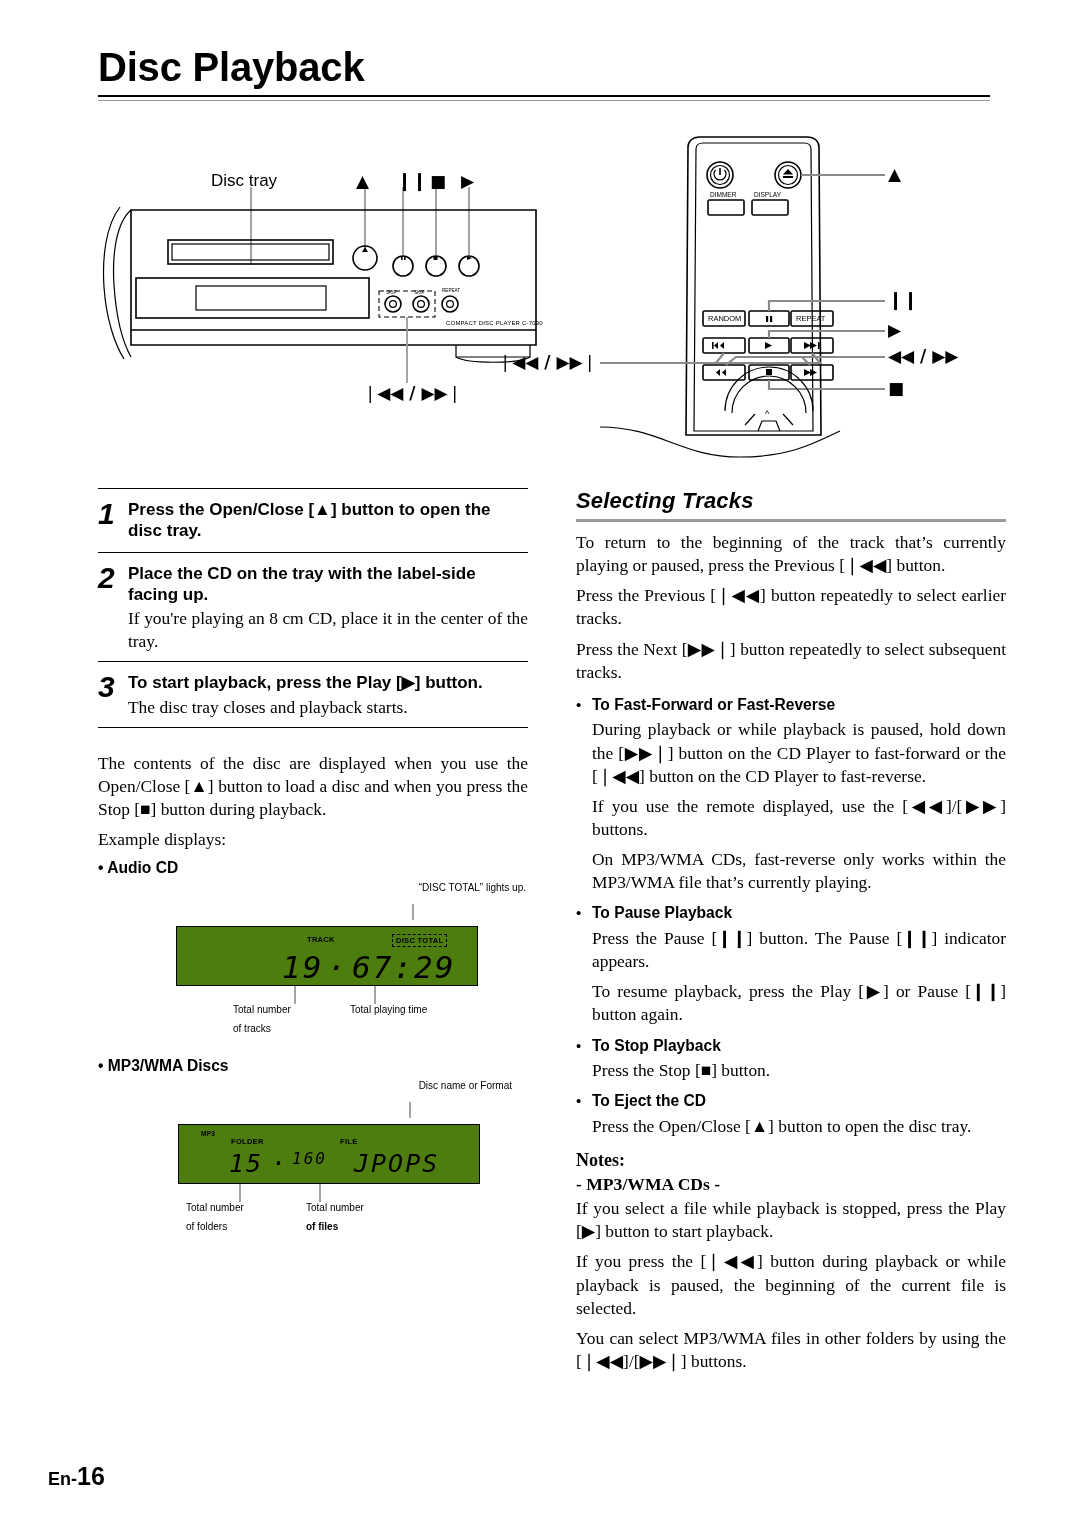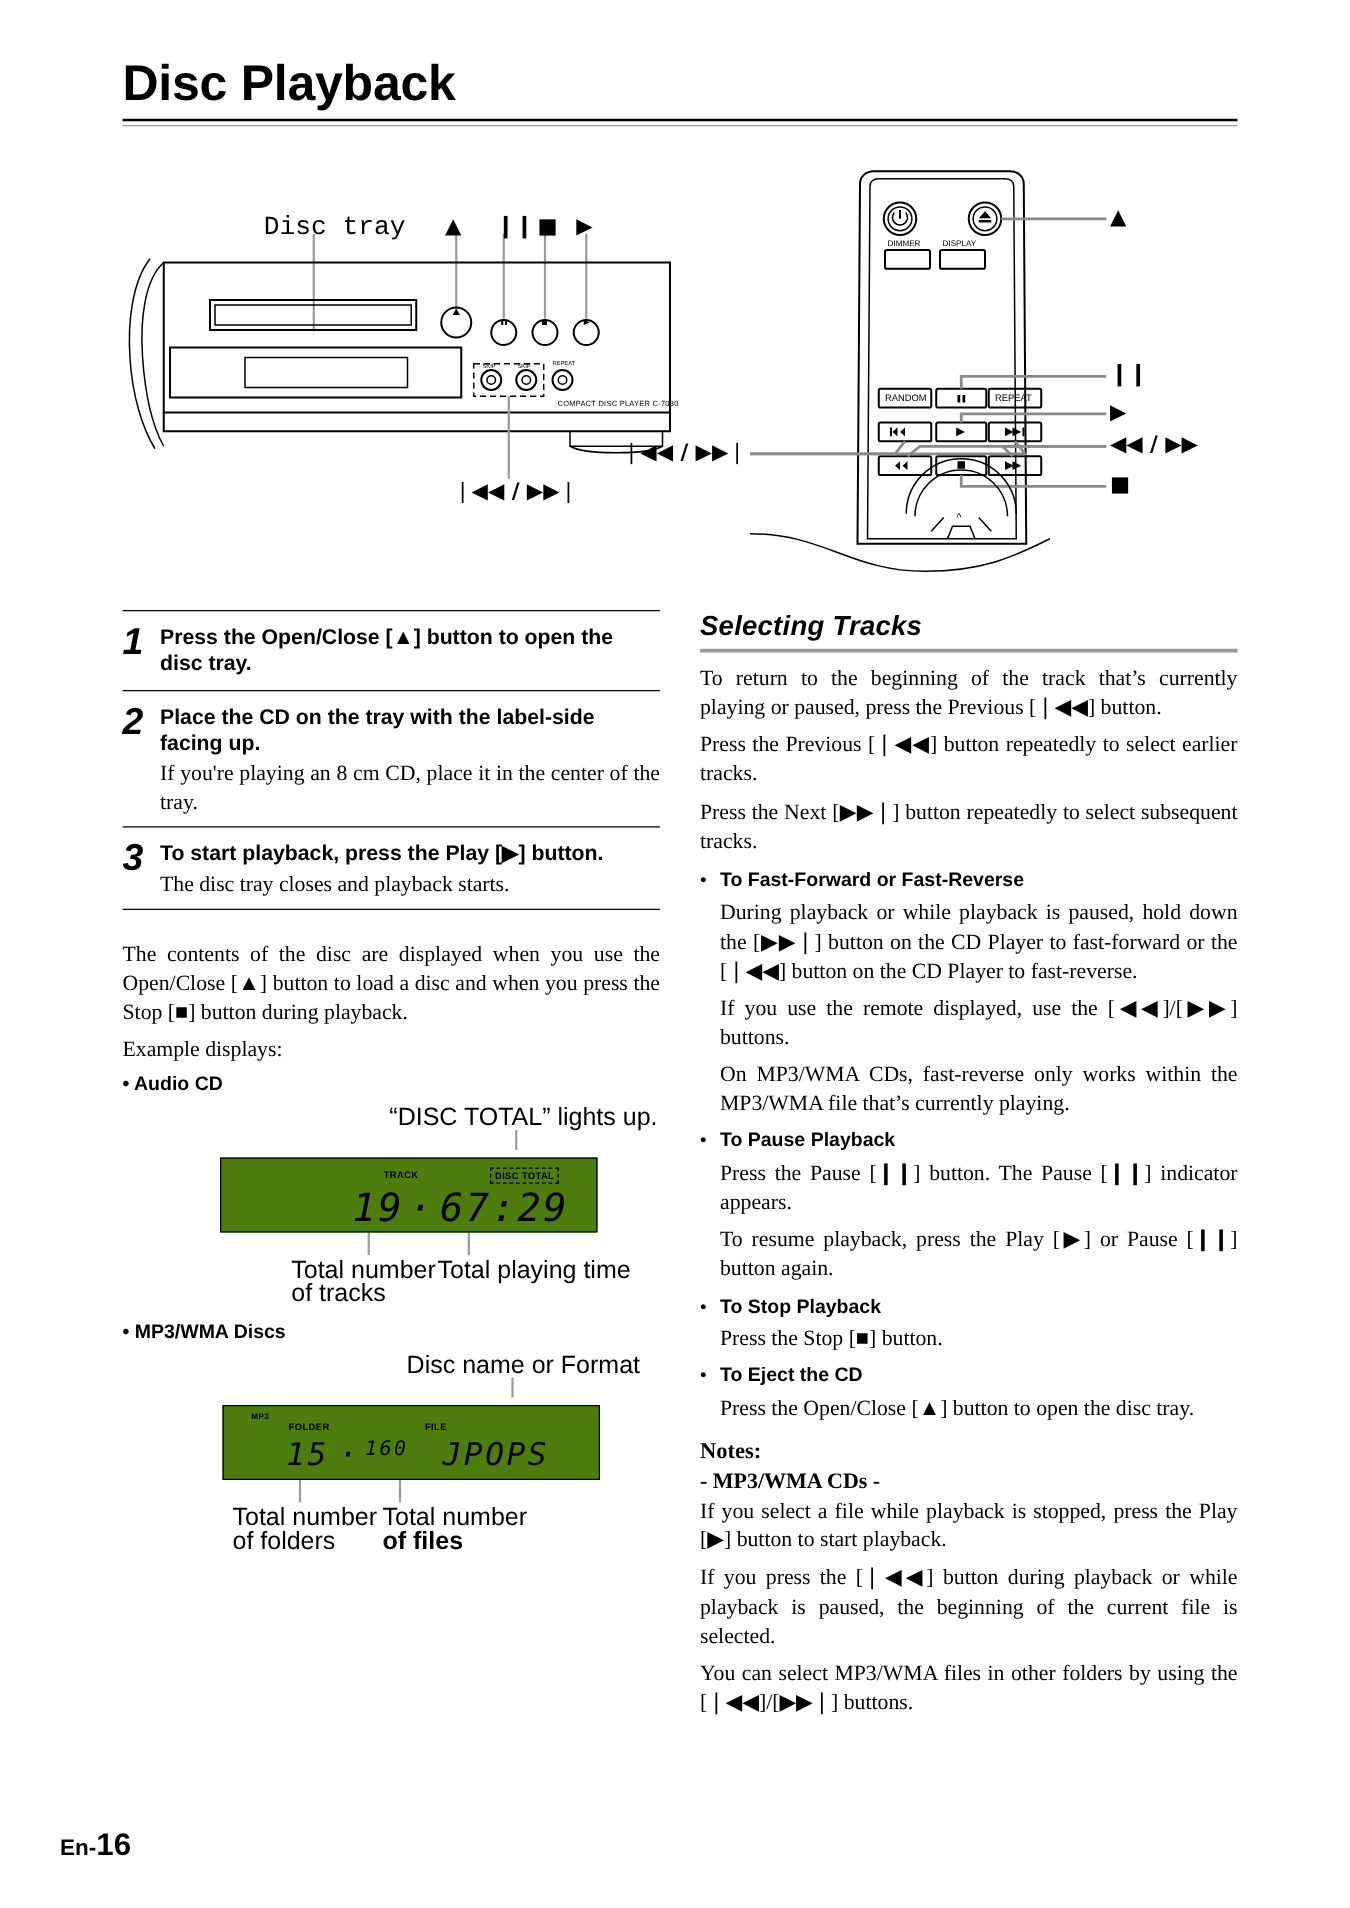--- a/index.html
+++ b/index.html
@@ -12,38 +12,38 @@
   
   .title-wrap{position:absolute;left:98px;top:46px;width:892px;}
   .title{
     font-family:"Liberation Sans",sans-serif;font-weight:bold;
     font-size:40px;letter-spacing:-.2px;line-height:1.05;margin:0;
   }
   .title-rule{margin-top:7px;border-top:2.5px solid #000;border-bottom:1.5px solid #9a9a9a;height:3px;}
 
   
   .diagram{position:absolute;left:98px;top:135px;width:892px;height:335px;}
-  .dlabel{font-family:Liberation Mono, monospace;font-size:21px;}
+  .dlabel{font-family:Liberation Sans, sans-serif;font-size:17px;}
   .sym{font-family:"DejaVu Sans",sans-serif;line-height:1;}
 
   svg{display:block;overflow:visible;}
   .ln{stroke:#000;fill:none;stroke-width:1.2;}
   .ln2{stroke:#000;fill:none;stroke-width:1.6;}
   .lead{stroke:#8a8a8a;fill:none;stroke-width:2.2;}
   .leadthin{stroke:#9b9b9b;fill:none;stroke-width:1.8;}
   .dash{stroke:#000;fill:none;stroke-width:1.1;stroke-dasharray:5 3;}
   .fillblk{fill:#000;}
   .micro{font-family:"Liberation Sans",sans-serif;font-size:4.6px;fill:#000;}
   .micro2{font-family:"Liberation Sans",sans-serif;font-size:6px;fill:#000;letter-spacing:.2px;}
   .btnlabel{font-family:"Liberation Sans",sans-serif;font-size:6.5px;fill:#000;}
 
   
   .col{position:absolute;top:488px;width:430px;}
   .col-left{left:98px;}
-  .col-right{left:560px;}
+  .col-right{left:576px;}
 
   p{margin:0 0 7px 0;font-size:17.4px;line-height:1.33;text-align:justify;}
   .noj{text-align:left;}
 
   
   .steprule{border-top:1.6px solid #000;margin:0;}
   .step{display:flex;align-items:flex-start;padding:10px 0 8px 0;}
   .stepnum{
     font-family:"Liberation Sans",sans-serif;font-style:italic;font-weight:bold;
     font-size:30px;line-height:.95;width:30px;flex:0 0 30px;margin-top:1px;
@@ -82,21 +82,21 @@
   }
   .lcd-wide{width:300px;}
   .lcdnum{
     position:absolute;font-family:"DejaVu Sans Mono",monospace;
     font-style:italic;font-size:31px;letter-spacing:2px;
     color:#000;white-space:pre;
   }
   .tinytag{position:absolute;font-family:"Liberation Sans",sans-serif;font-size:7.5px;font-weight:bold;letter-spacing:.3px;}
   .tagbox{position:absolute;font-family:"Liberation Sans",sans-serif;font-size:7.5px;font-weight:bold;
           border:1px dashed #000;padding:1px 3px;letter-spacing:.3px;}
-  .capt{font-family:"Liberation Sans",sans-serif;font-size:20px;line-height:1.2;}
+  .capt{font-family:"Liberation Sans",sans-serif;font-size:10px;line-height:1.2;}
 
   .footer{
     position:absolute;left:48px;top:1462px;
     font-family:"Liberation Sans",sans-serif;font-weight:bold;font-size:25px;
   }
   .footer .sm{font-size:18px;}
 </style>
 </head>
 <body>
 

